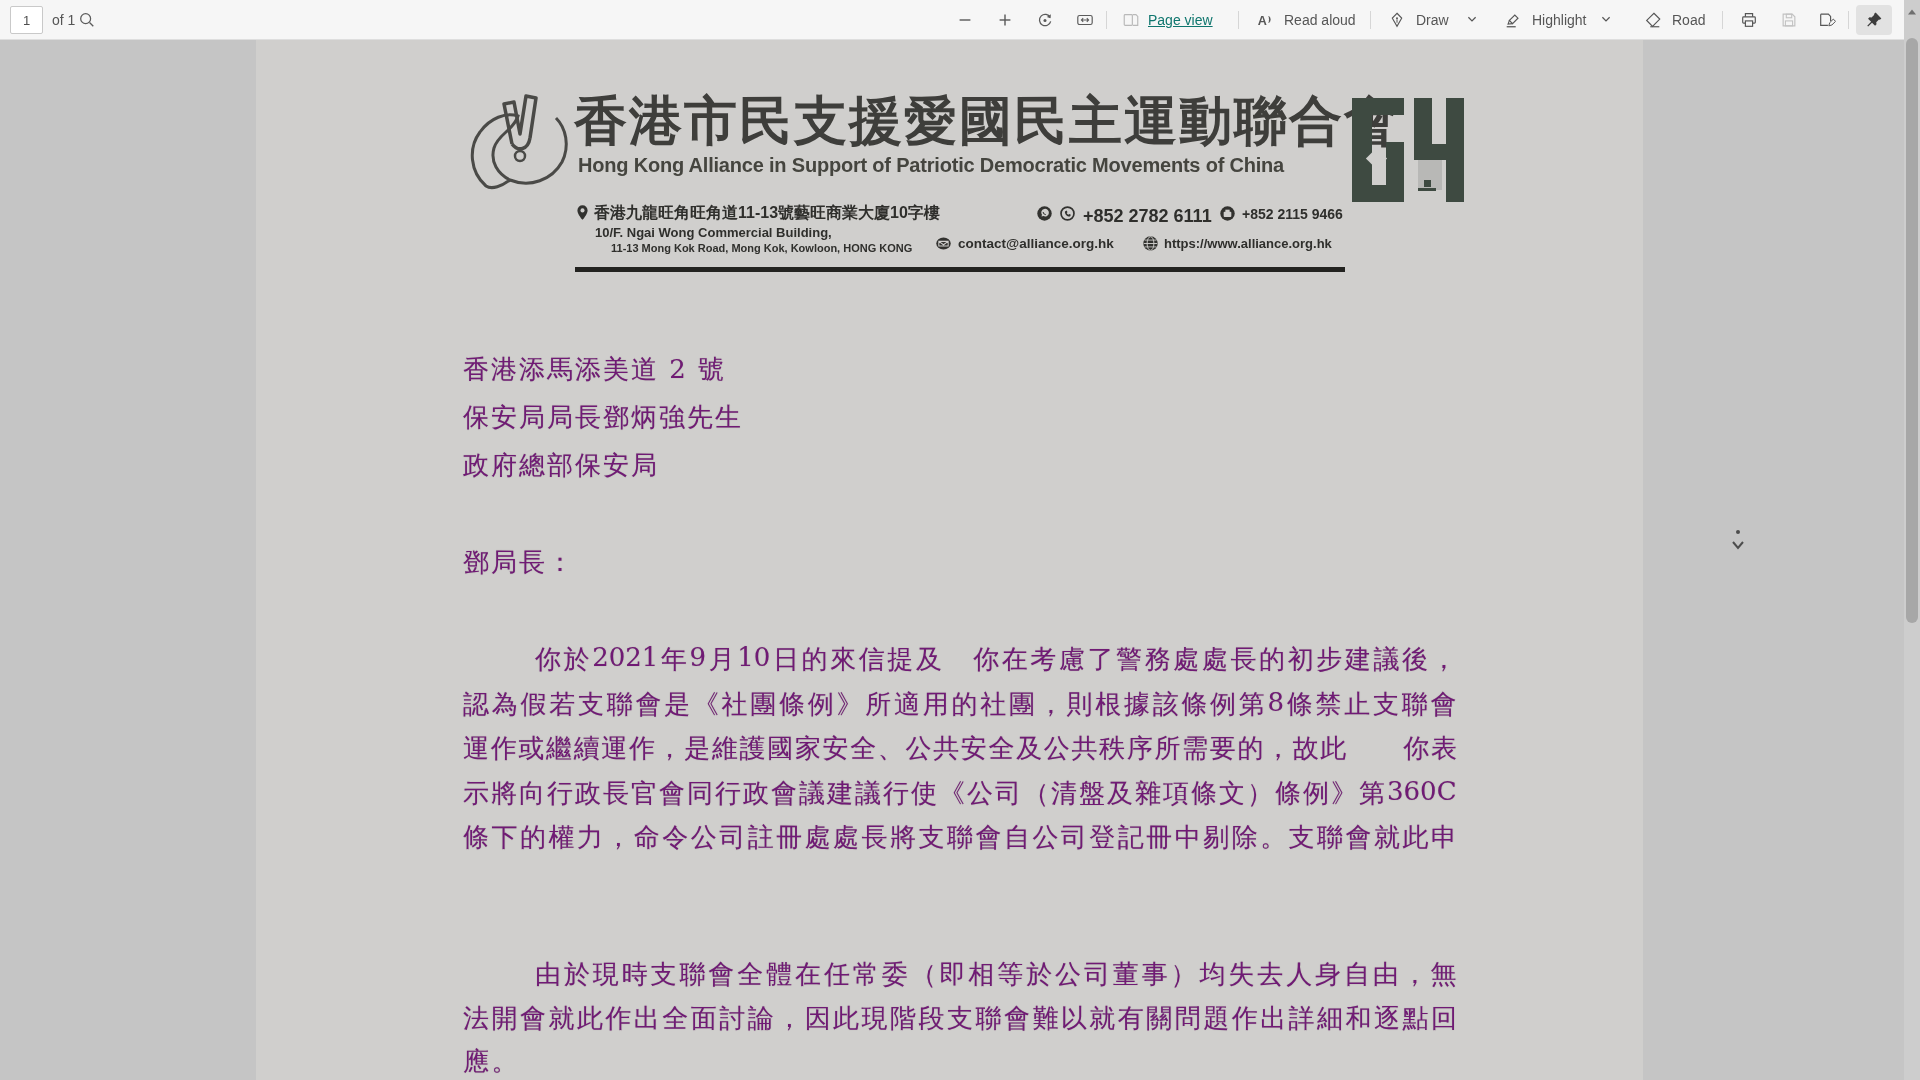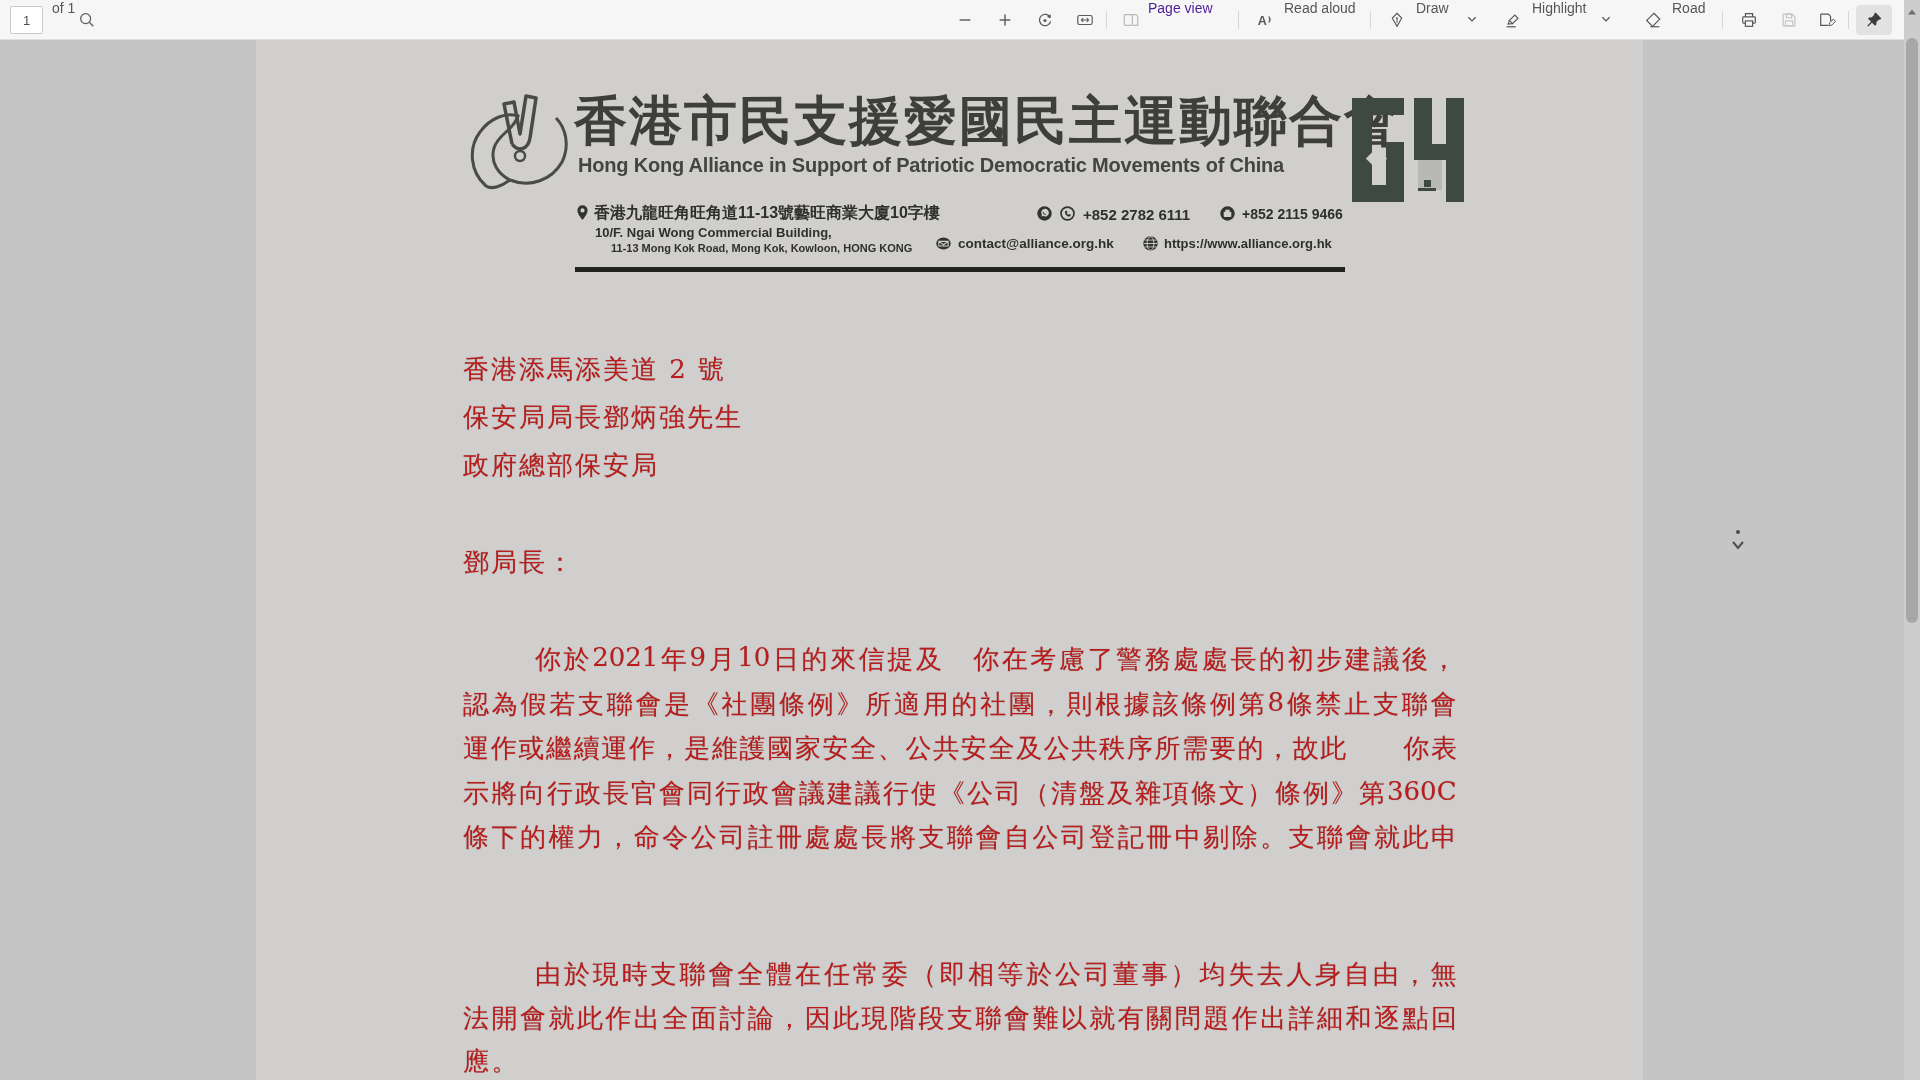--- a/index.html
+++ b/index.html
@@ -2,26 +2,26 @@
 <html><head>
 <meta charset="utf-8">
 <style>
   * { margin:0; padding:0; box-sizing:border-box; }
   html,body { width:1920px; height:1080px; overflow:hidden; background:#c5c5c5;
               font-family:"Liberation Sans","DejaVu Sans",sans-serif; }
 
   
   .toolbar { position:absolute; left:0; top:0; width:1920px; height:40px;
              background:#f6f6f6; border-bottom:1px solid #dedede; z-index:10; }
-  .tb-abs { position:absolute; top:0; height:40px; display:flex; }
+  .tb-abs { position:absolute; top:0; height:40px; display:flex; align-items:center; }
   .page-input { position:absolute; left:10px; top:6px; width:33px; height:28px;
                 background:#fff; border:1px solid #c9c9c9; border-radius:2px;
                 text-align:center; font-size:13px; color:#4e4e4e; }
   .tb-label { font-size:14px; color:#565656; white-space:nowrap; }
-  .tb-label.dim { color:#4c1d95; }
+  .tb-label.dim { color:#0f766e;text-decoration:underline; }
   .tb-sep { position:absolute; top:11px; width:1px; height:18px; background:#d6d6d6; }
   .tb-icon { position:absolute; top:11px; width:18px; height:18px; }
   .pin-btn { position:absolute; left:1856px; top:5px; width:36px; height:30px;
              background:#e2e2e2; border-radius:4px; display:flex; align-items:center;
              justify-content:center; }
 
   
   .doc-area { position:absolute; left:0; top:40px; width:1920px; height:1040px;
               background:#c5c5c5; }
   .page { position:absolute; left:256px; top:0; width:1387px; height:1040px;
@@ -39,30 +39,30 @@
 
   
   .lh-title { position:absolute; left:318px; top:46px; font-size:53px; font-weight:900;
               letter-spacing:2px; color:#3e3e3b; white-space:nowrap; }
   .lh-sub { position:absolute; left:322px; top:114px; font-size:20px; font-weight:700;
             color:#45453f; letter-spacing:-0.2px; white-space:nowrap; }
   .lh-small { position:absolute; color:#2f2f2c; white-space:nowrap; font-weight:700; }
   .addr-zh { left:338px; top:163px; font-size:16px; }
   .addr-en1 { left:339px; top:185px; font-size:13px;text-align:center; }
   .addr-en2 { left:355px; top:202px; font-size:11px; }
-  .c-phone { left:827px; top:166px; font-size:15px; }
+  .c-phone { left:827px; top:166px; font-size:18px; }
   .c-fax { left:986px; top:166px; font-size:14px; }
   .c-email { left:702px; top:196px; font-size:13.5px; }
   .c-web { left:908px; top:196px; font-size:13px; }
   .lh-rule { position:absolute; left:319px; top:227px; width:770px; height:5px;
              background:#232320; }
   .mini-ic { position:absolute; width:17px; height:17px; }
 
   
-  .body-text { color:#b91c1c; font-family:"DejaVu Serif","Liberation Serif",serif;
+  .body-text { color:#701a75; font-family:"DejaVu Serif","Liberation Serif",serif;
                font-size:26px; text-shadow:0 0 1px rgba(60,55,50,.35); }
   .recipient { position:absolute; left:207px; top:312px; }
   .recipient div { height:48px; letter-spacing:2px; }
   .salutation { position:absolute; left:207px; top:505px; letter-spacing:2px; }
   .para { position:absolute; left:207px; width:994px; }
   .p1 { top:602px; } .p2 { top:917px; }
   .line { height:44.6px; }
   .p2 .line { height:43.5px; }
   .j-line { display:flex; justify-content:space-between; }
   .j-line.ind { padding-left:72px; }

